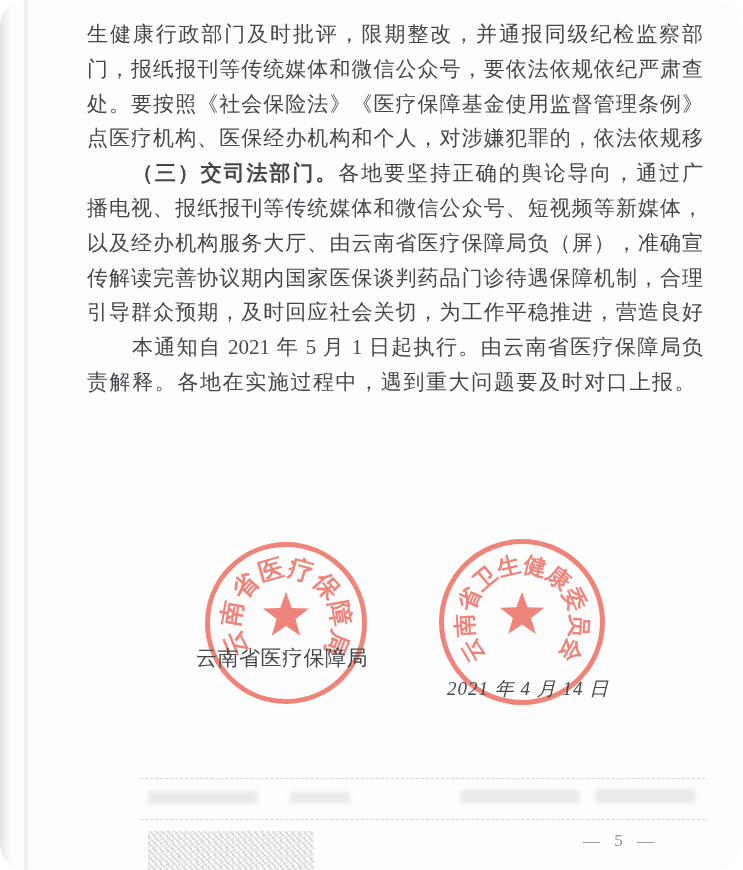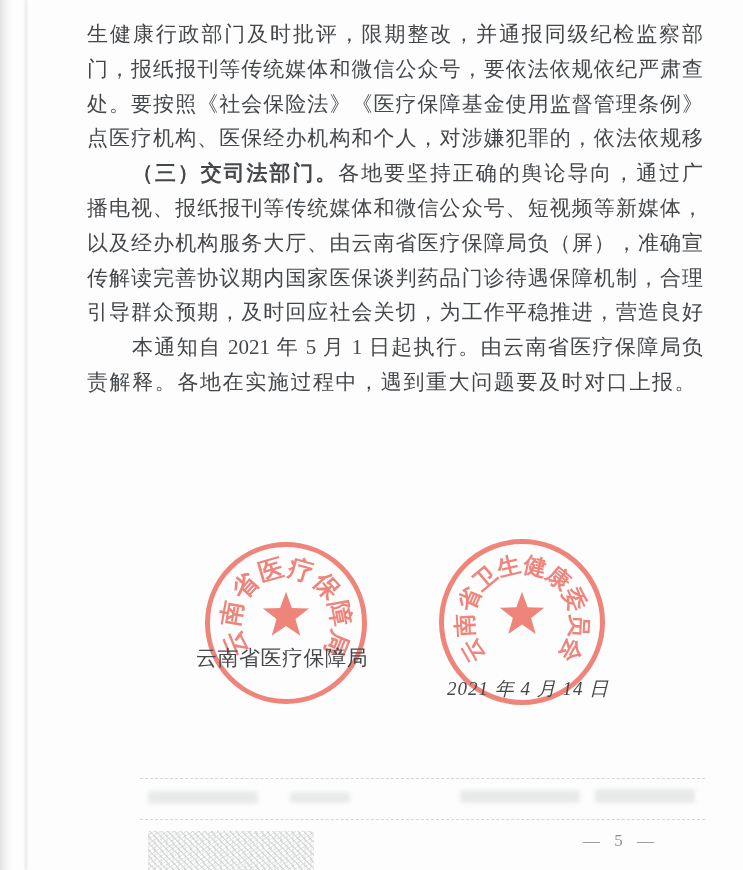--- a/index.html
+++ b/index.html
@@ -3,20 +3,21 @@
 <meta charset="utf-8">
 <style>
   html, body { margin: 0; padding: 0; background: #ffffff; }
   .page {
     position: relative;
     width: 743px;
     height: 870px;
     overflow: hidden;
     background: var(--paper, #fdfdfd);
     font-family: "Liberation Serif", serif;
+    border-radius: 26px;
   }
 
   
   .edge-strip {
     position: absolute; left: 0; top: 0; width: 12px; height: 870px;
     background: linear-gradient(90deg, #e2e2e2 0%, #efefef 35%, rgba(255,255,255,0) 100%);
   }
   .scan-line {
     position: absolute; left: 25px; top: 0; width: 2px; height: 870px;
     background: #c7c7c7; opacity: .45; filter: blur(.8px);

